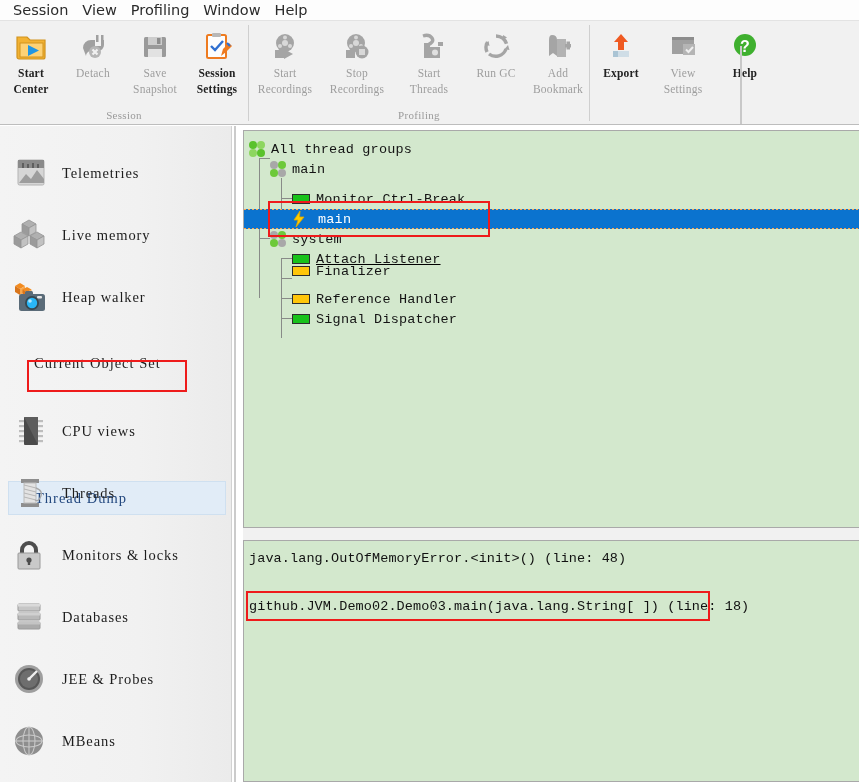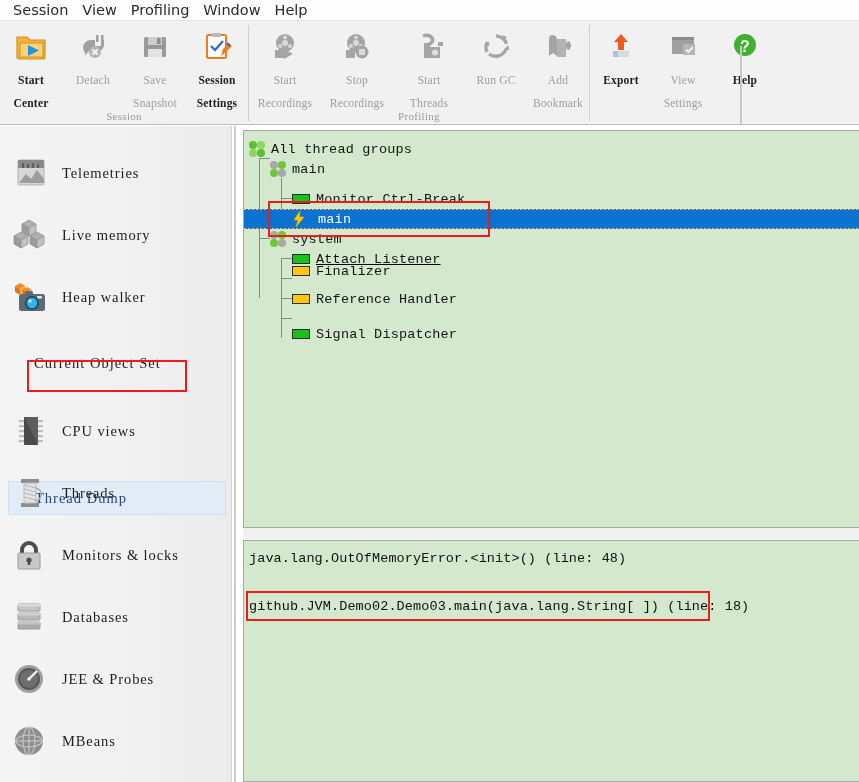--- a/index.html
+++ b/index.html
@@ -37,21 +37,21 @@
     font-size:11px;color:#9a9a9a;letter-spacing:.3px;height:15px;line-height:13px;
   }
   .tb-sep{width:1px;background:#cfcfcf;margin:4px 0 2px 0;height:96px;align-self:flex-start;}
   .tb-btn{
     width:62px;display:flex;flex-direction:column;align-items:center;
     cursor:default;padding-top:2px;
   }
   .tb-btn.wide{width:72px;}
   .tb-ico{height:36px;display:flex;align-items:center;justify-content:center;}
   .tb-lab{
-    margin-top:10px;text-align:center;font-family:"Liberation Serif", serif;
+    margin-top:3px;text-align:center;font-family:"Liberation Serif", serif;
     font-size:11.5px;line-height:13px;color:#3a3a3a;letter-spacing:.2px;
   }
   .tb-lab.dim{color:#9e9e9e;}
   .tb-lab.bold{font-weight:bold;color:#222;}
   .tb-tail{flex:1;}
   .tb-vline{position:absolute;left:740px;top:25px;width:2px;height:78px;background:#c8c8c8;}
 
   
   .sidebar{
     position:absolute;left:0;top:126px;width:231px;height:656px;
@@ -553,21 +553,21 @@
       <div class="trow" style="top:130px;left:48px;">
         <span class="chip orange"></span>
         <span class="trow-label" style="margin-left:6px;">Finalizer</span>
       </div>
 
       <div class="trow" style="top:158px;left:48px;">
         <span class="chip orange"></span>
         <span class="trow-label" style="margin-left:6px;">Reference Handler</span>
       </div>
 
-      <div class="trow" style="top:178px;left:48px;margin-top:15px;">
+      <div class="trow" style="top:178px;left:48px;">
         <span class="chip green"></span>
         <span class="trow-label" style="margin-left:6px;">Signal Dispatcher</span>
       </div>
 
       <div class="redbox" style="left:24px;top:70px;width:222px;height:36px;"></div>
     </div>
   </div>
 
   <div class="gap-strip"></div>
 

